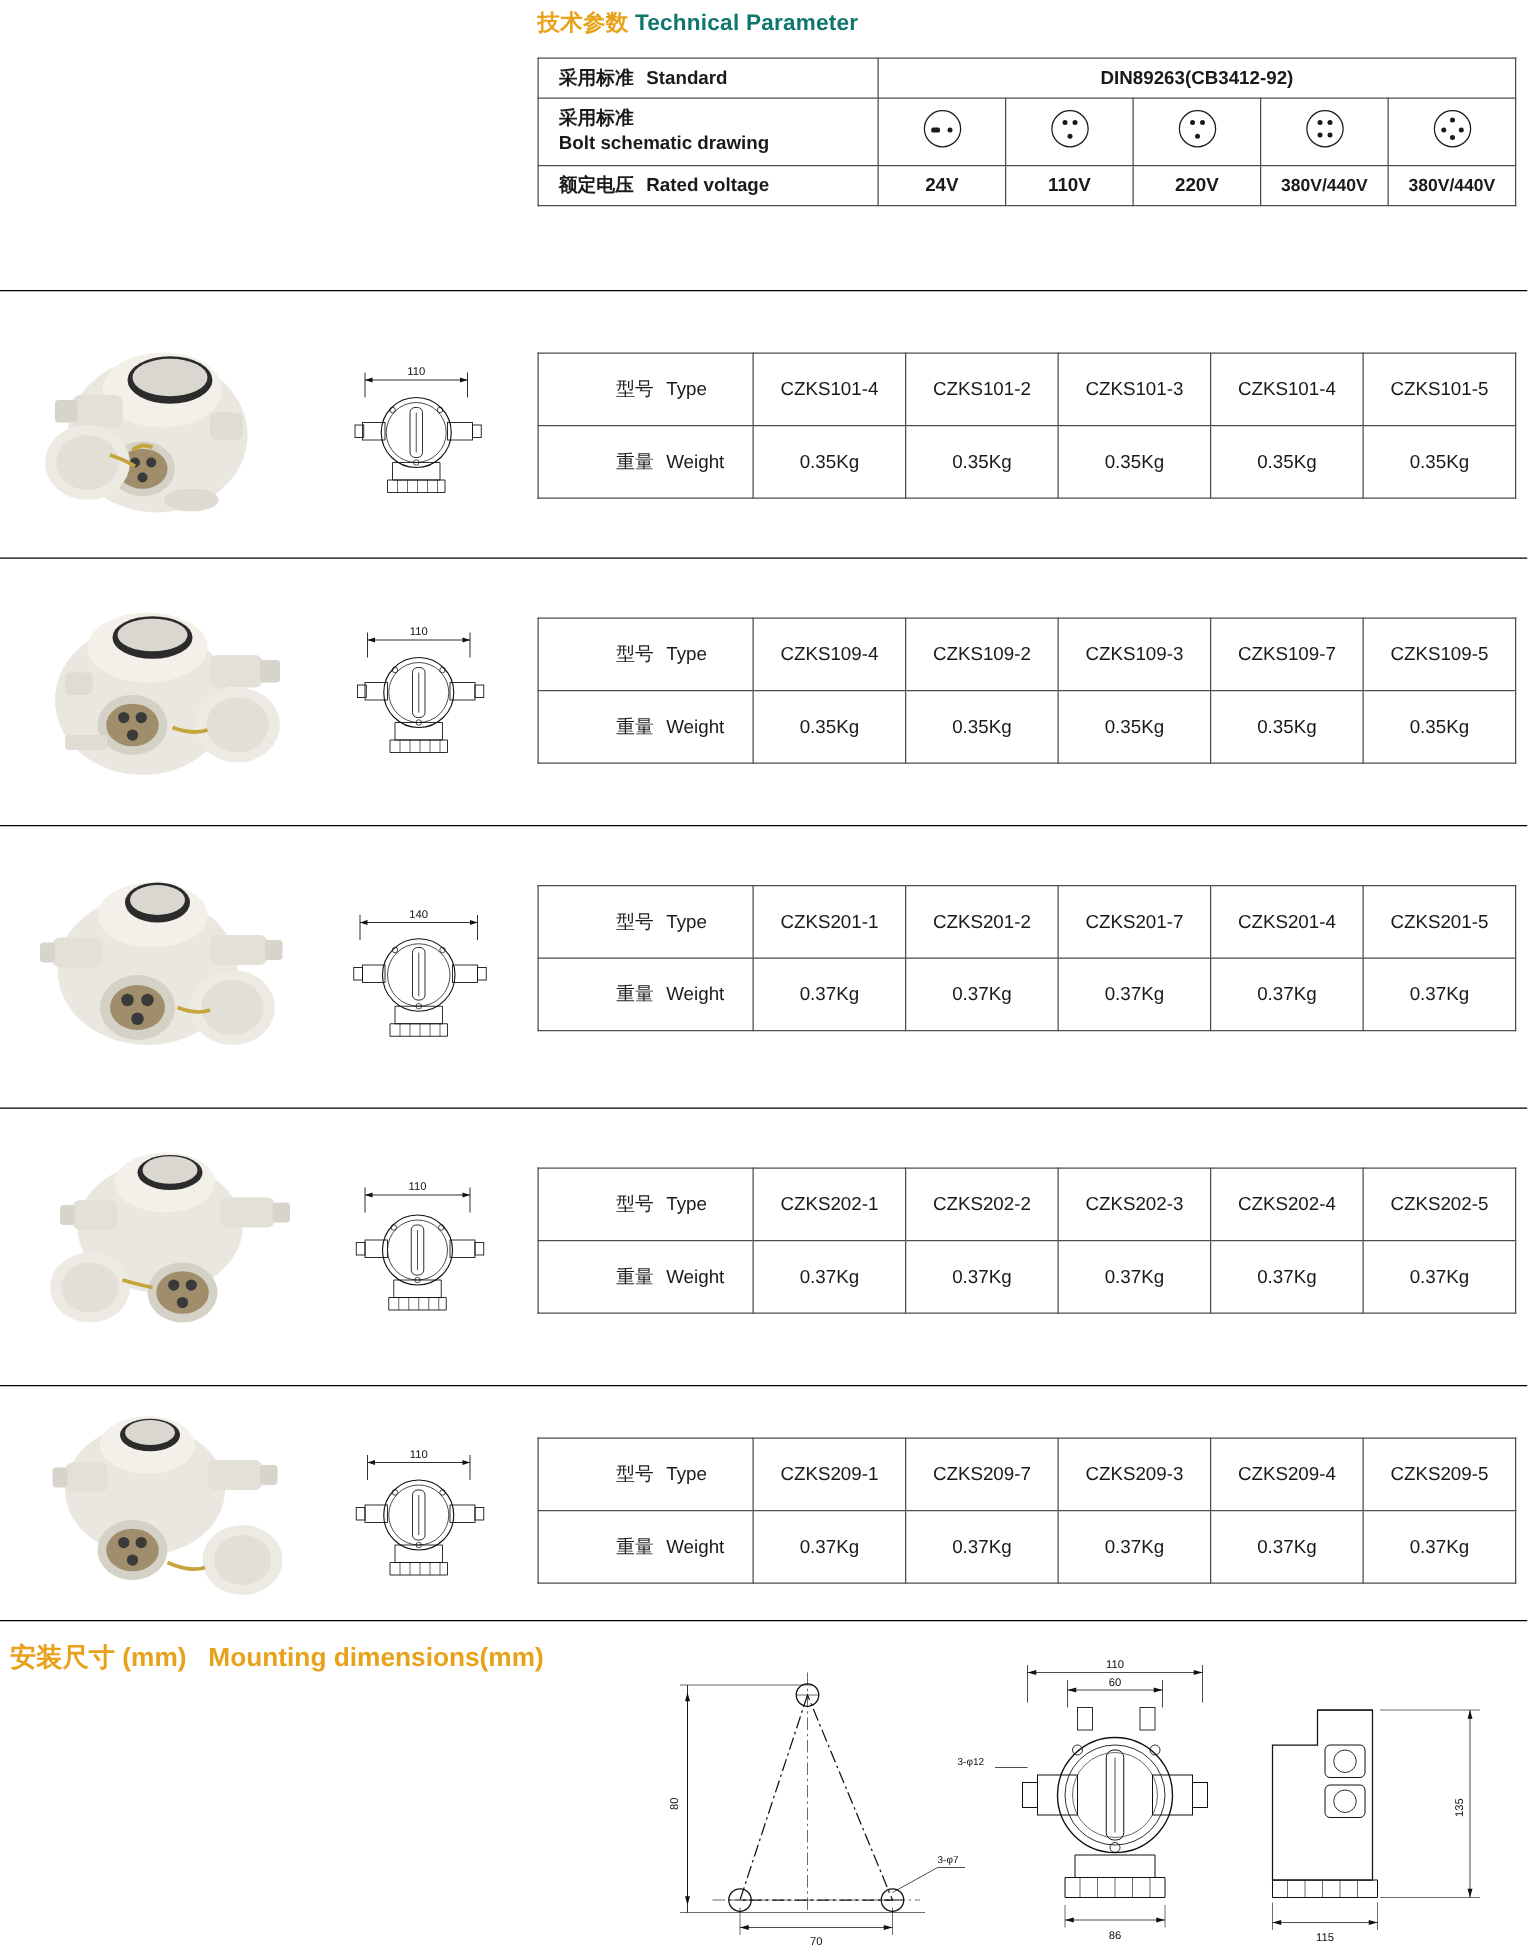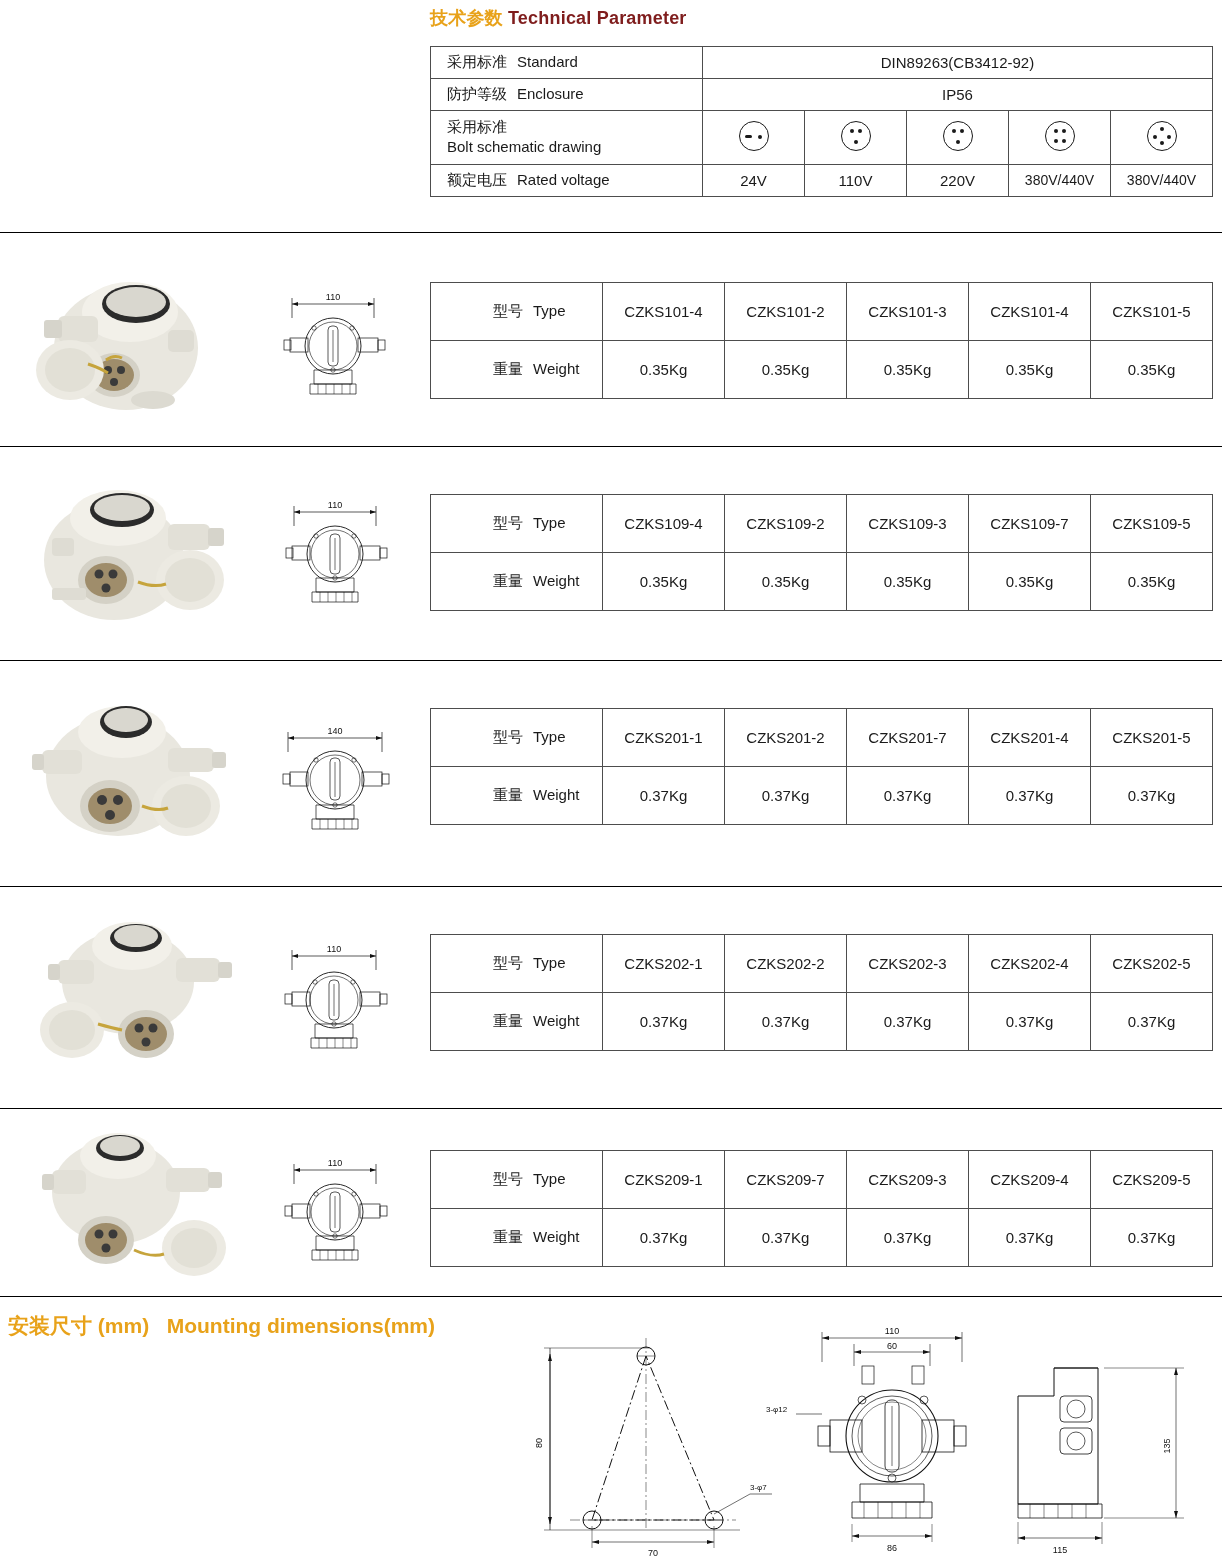--- a/index.html
+++ b/index.html
@@ -22,36 +22,37 @@
     position: absolute;
     left: 430px;
     top: 6px;
     font-size: 18px;
     font-weight: bold;
     color: #e8a21a;
     letter-spacing: 0.2px;
     white-space: nowrap;
   }
   .tech-title .cn { color: #e8a21a; }
-  .tech-title .en { color: #7f1d1d; text-align: right; }
+  .tech-title .en { color: #0f766e; text-align: right; }
 
   table.tech {
     position: absolute;
     left: 430px;
     top: 46px;
     width: 782px;
     border-collapse: collapse;
     table-layout: fixed;
   }
   table.tech td {
     border: 1px solid #4d4d4d;
     font-size: 15px;
     text-align: center;
     padding: 6px 4px;
     height: 32px;
+    font-weight: bold;
   }
   table.tech td.label {
     text-align: left;
     padding-left: 16px;
     font-size: 15px;
     width: 272px;
   }
   .lbl-cn { margin-right: 10px; }
 
   
@@ -156,26 +157,20 @@
       <col style="width:102px">
       <col style="width:102px">
       <col style="width:102px">
     </colgroup>
     <tbody>
       <tr>
         <td class="label">
           <span class="lbl-cn">采用标准</span><span>Standard</span>
         </td>
         <td colspan="5">DIN89263(CB3412-92)</td>
-      </tr>
-      <tr>
-        <td class="label">
-          <span class="lbl-cn">防护等级</span><span>Enclosure</span>
-        </td>
-        <td colspan="5">IP56</td>
       </tr>
       <tr>
         <td class="label" style="line-height:1.35">
           <div>采用标准</div>
           <div>Bolt schematic drawing</div>
         </td>
         <td>
           <span class="bolt"><i class="bar" style="left:5px;top:13px"></i><i style="right:6px;top:13px"></i></span>
         </td>
         <td>

